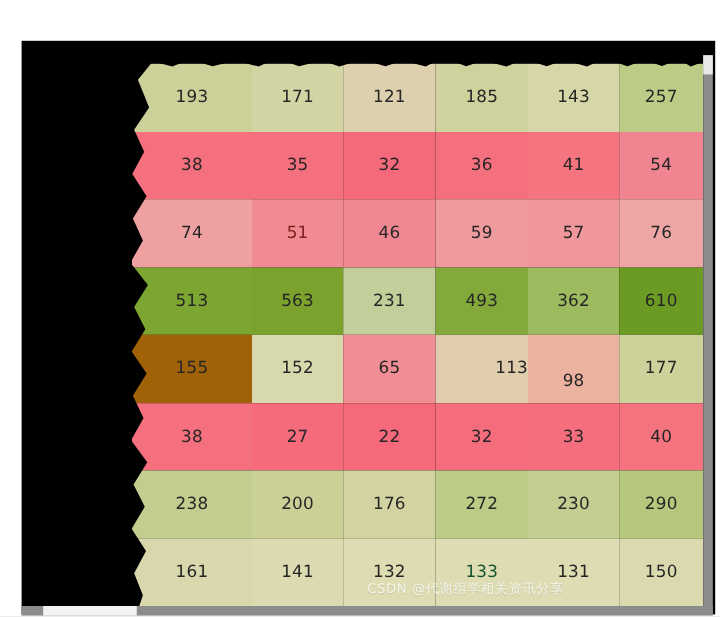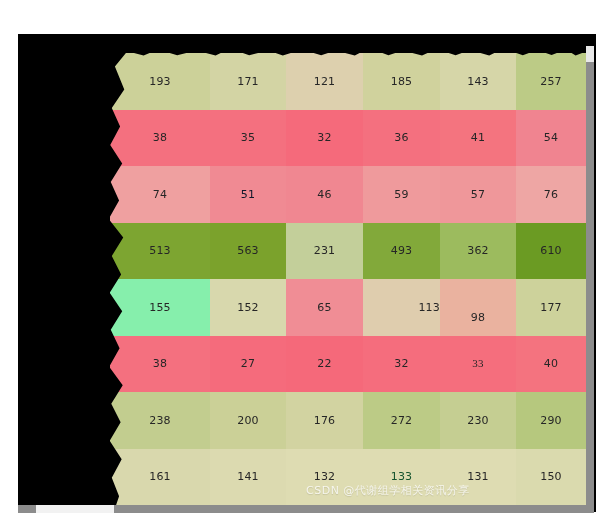--- a/index.html
+++ b/index.html
@@ -26,21 +26,21 @@
     grid-template-columns:100px 76px 77px 77px 76px 70px;
     grid-template-rows:repeat(8,56.5px);
     
     -webkit-clip-path:polygon(
       0% 0%, 100% 0%, 100% 100%, 0% 100%
     );
   }
   .cell{
     position:relative;
     display:flex;align-items:center;justify-content:center;
-    font-size:11px;color:#262626;
+    font-size:14px;color:#262626;
     letter-spacing:.2px;
     line-height:1;
   }
   .cell span{pointer-events:none;}
 
   
   #tear-left{
     position:absolute;left:104px;top:48px;width:26px;height:462px;
     background:#000;
     -webkit-clip-path:polygon(
@@ -158,21 +158,21 @@
       <div class="cell" style="background: rgb(244, 116, 127);">
         <span style="color: rgb(38, 38, 38);">41</span>
       </div>
       <div class="cell" style="background: rgb(240, 132, 144);">
         <span style="color: rgb(38, 38, 38);">54</span>
       </div>
       <div class="cell" style="background: rgb(239, 160, 160);">
         <span style="color: rgb(38, 38, 38);">74</span>
       </div>
       <div class="cell" style="background: rgb(240, 138, 147);">
-        <span style="color: #0f172a;">51</span>
+        <span style="color: #7f1d1d;">51</span>
       </div>
       <div class="cell" style="background: rgb(240, 135, 145);">
         <span style="color: rgb(38, 38, 38);">46</span>
       </div>
       <div class="cell" style="background: rgb(239, 154, 156);">
         <span style="color: rgb(38, 38, 38);">59</span>
       </div>
       <div class="cell" style="background: rgb(239, 151, 154);">
         <span style="color: rgb(38, 38, 38);">57</span>
       </div>
@@ -190,21 +190,21 @@
       </div>
       <div class="cell" style="background: rgb(130, 169, 58);">
         <span style="color: rgb(38, 38, 38);">493</span>
       </div>
       <div class="cell" style="background: rgb(156, 187, 94);">
         <span style="color: rgb(38, 38, 38);">362</span>
       </div>
       <div class="cell" style="background: rgb(107, 155, 35);">
         <span style="color: rgb(38, 38, 38);">610</span>
       </div>
-      <div class="cell" style="background: #86efac;">
+      <div class="cell" style="background: #a16207;">
         <span style="color: rgb(38, 38, 38);">155</span>
       </div>
       <div class="cell" style="background: rgb(216, 216, 173);">
         <span style="color: rgb(38, 38, 38);">152</span>
       </div>
       <div class="cell" style="background: rgb(240, 141, 149);">
         <span style="color: rgb(38, 38, 38);">65</span>
       </div>
       <div class="cell" style="background: rgb(223, 205, 174); justify-content: flex-end;">
         <span style="color: rgb(38, 38, 38);">113</span>
@@ -221,21 +221,21 @@
       <div class="cell" style="background: rgb(245, 107, 124);">
         <span style="color: rgb(38, 38, 38);">27</span>
       </div>
       <div class="cell" style="background: rgb(245, 105, 122);">
         <span style="color: rgb(38, 38, 38);">22</span>
       </div>
       <div class="cell" style="background: rgb(245, 109, 125);">
         <span style="color: rgb(38, 38, 38);">32</span>
       </div>
       <div class="cell" style="background: rgb(245, 110, 125);">
-        <span style="color: rgb(38, 38, 38); font-family: Liberation Serif, serif;">33</span>
+        <span style="color: rgb(38, 38, 38);">33</span>
       </div>
       <div class="cell" style="background: rgb(244, 115, 127);">
         <span style="color: rgb(38, 38, 38);">40</span>
       </div>
       <div class="cell" style="background: rgb(194, 205, 143);">
         <span style="color: rgb(38, 38, 38);">238</span>
       </div>
       <div class="cell" style="background: rgb(203, 208, 151);">
         <span style="color: rgb(38, 38, 38);">200</span>
       </div>

